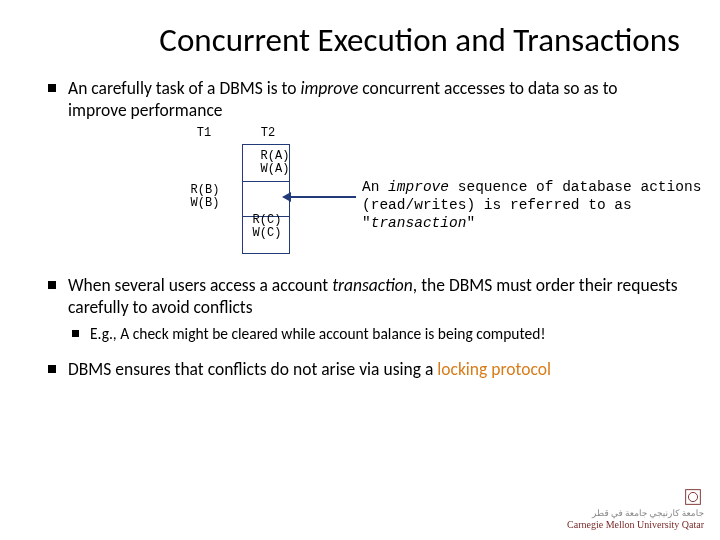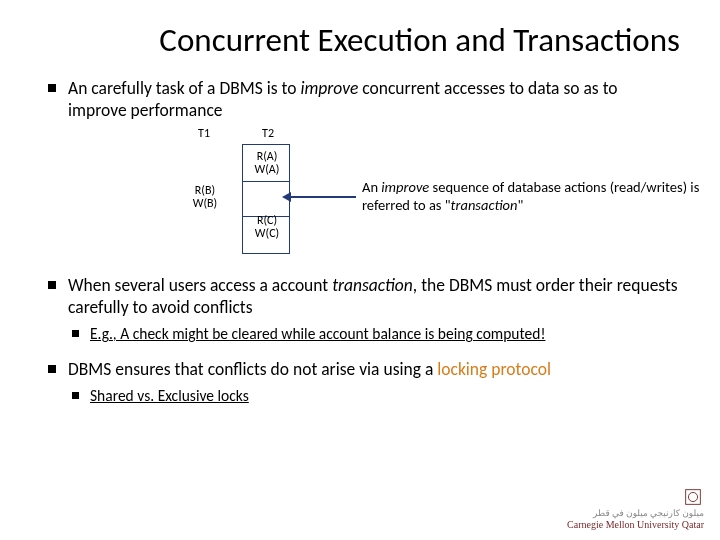--- a/index.html
+++ b/index.html
@@ -39,21 +39,20 @@
     left: 2px;
     top: 6px;
     width: 8px;
     height: 8px;
     background: #000;
   }
   ul.sub {
     list-style: none;
     padding-left: 4px;
     margin-top: 6px;
-    text-decoration: underline;
   }
   ul.sub > li {
     position: relative;
     padding-left: 18px;
     font-size: 15.5px;
     line-height: 1.3;
   }
   ul.sub > li::before {
     content: "";
     position: absolute;
@@ -64,20 +63,21 @@
     background: #000;
   }
   .em { font-style: italic; }
   .orange { color: #d87c1a; }
 
   
   .diagram {
     position: relative;
     height: 135px;
     margin: 4px 0 12px 0;
+    font-family: Liberation Mono, monospace;
   }
   .col-head {
     position: absolute;
     top: 0;
     font-size: 12px;
     font-weight: 400;
     text-align: center;
   }
   .col1h { left: 116px; width: 40px; }
   .col2h { left: 180px; width: 40px; }
@@ -89,21 +89,21 @@
     width: 48px;
     height: 110px;
     border: 1.5px solid #223a7a;
   }
   .cell {
     position: absolute;
     font-size: 12px;
     line-height: 1.15;
     text-align: center;
   }
-  .cellAW { left: 184px; top: 24px; width: 30px; }
+  .cellAW { left: 192px; top: 24px; width: 30px; }
   .cellRB { left: 121px; top: 58px; width: 32px; }
   .cellCW { left: 184px; top: 88px; width: 30px; }
 
   .v-divider {
     position: absolute;
     left: 174px;
     top: 55px;
     width: 48px;
     height: 36px;
     border-top: 1px solid #223a7a;
@@ -195,29 +195,26 @@
 
     <li>
       <span>When several users access a account </span><span class="em">transaction</span><span>, the DBMS must order their requests carefully to avoid conflicts</span>
       <ul class="sub">
         <li>E.g., A check might be cleared while account balance is being computed!</li>
       </ul>
     </li>
 
     <li style="margin-top:6px;">
       <span>DBMS ensures that conflicts do not arise  via using a </span><span class="orange">locking protocol</span>
-      <ul class="sub">
-        <li>Shared vs. Exclusive locks</li>
-      </ul>
     </li>
   </ul>
 </div>
 
 <div class="footer-logo">
   <svg viewBox="0 0 24 24">
     <rect x="4" y="4" width="16" height="16" fill="none" stroke="#7a2a2a" stroke-width="1"></rect>
     <circle cx="12" cy="12" r="5" fill="none" stroke="#7a2a2a" stroke-width="1"></circle>
   </svg>
 </div>
 <div class="footer">
-  <div class="ar">ميلون كارنيجي ميلون في قطر</div>
+  <div class="ar">جامعة كارنيجي جامعة في قطر</div>
   <div>Carnegie Mellon University Qatar</div>
 </div>
 
 </body></html>

